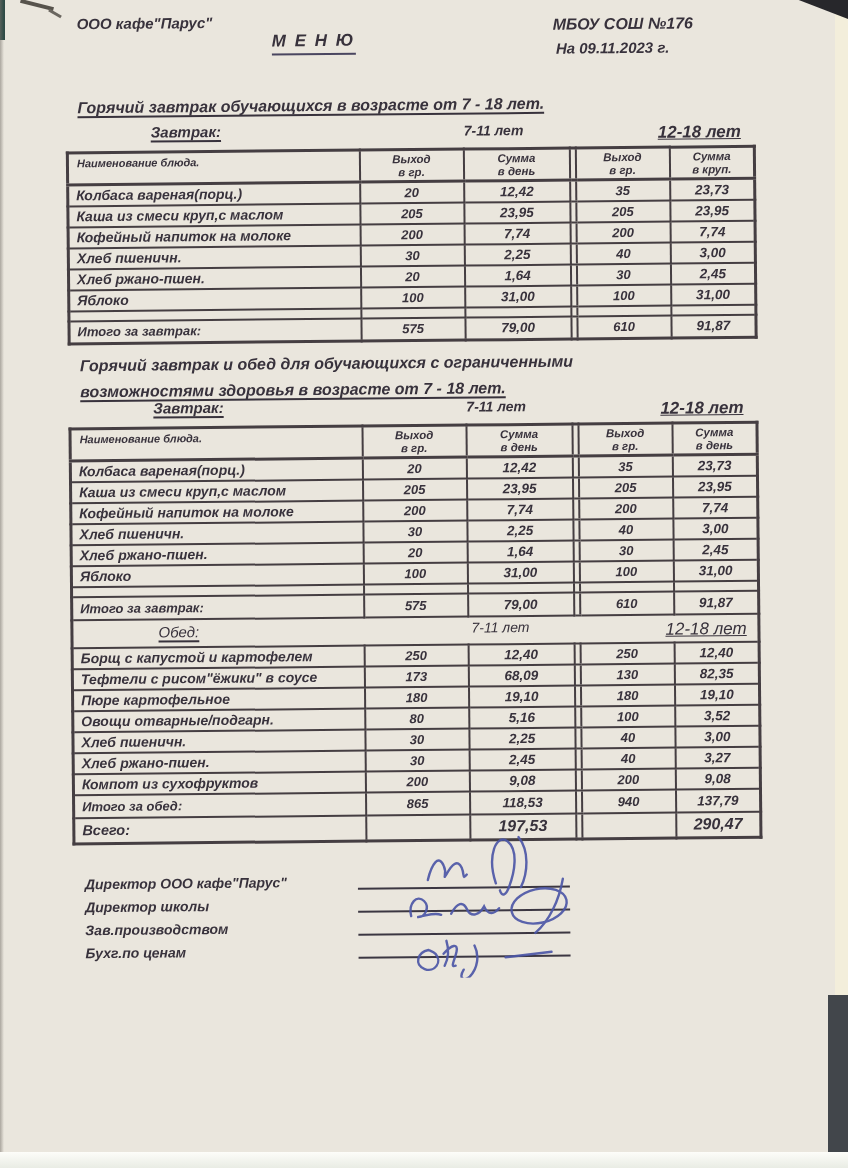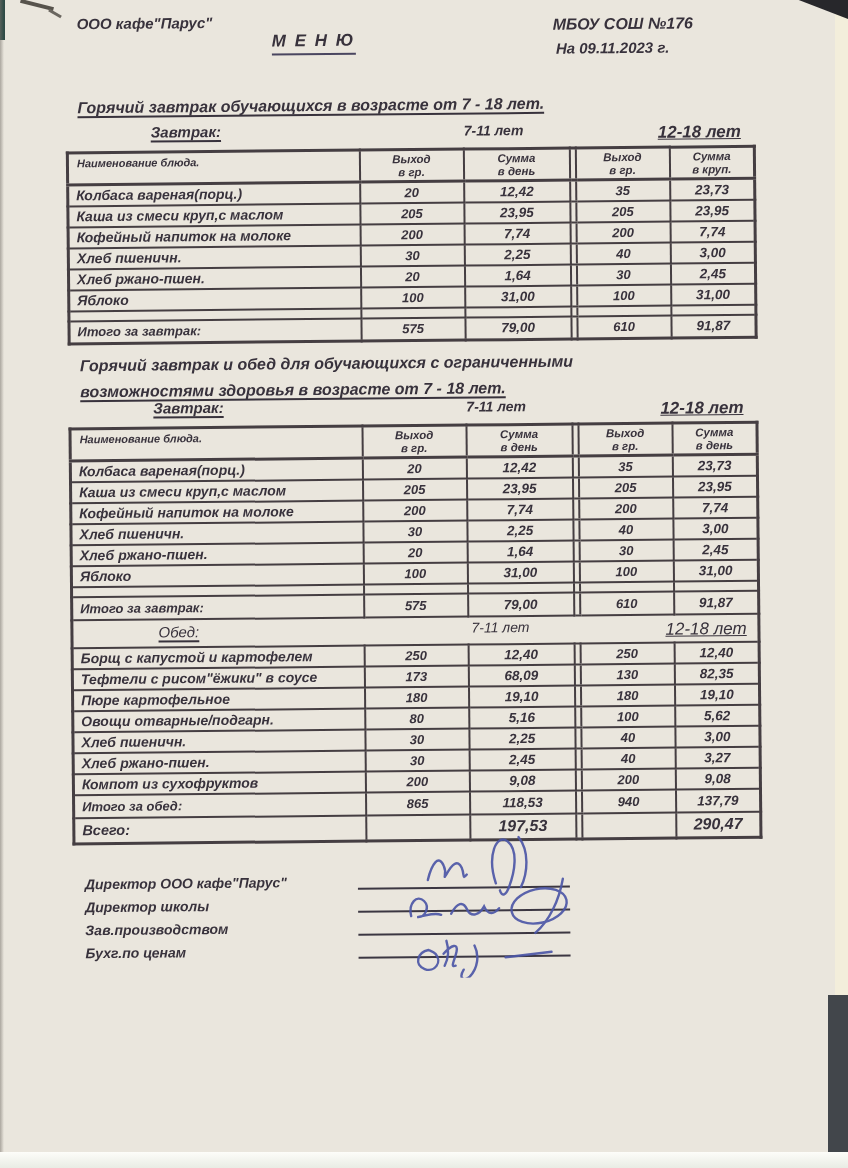--- a/index.html
+++ b/index.html
@@ -311,21 +311,21 @@
       <td class="gap"></td>
       <td class="v">180</td>
       <td class="s">19,10</td>
     </tr>
     <tr>
       <td class="name">Овощи отварные/подгарн.</td>
       <td class="v">80</td>
       <td class="s">5,16</td>
       <td class="gap"></td>
       <td class="v">100</td>
-      <td class="s">5,62</td>
+      <td class="s">3,52</td>
     </tr>
     <tr>
       <td class="name">Хлеб пшеничн.</td>
       <td class="v">30</td>
       <td class="s">2,25</td>
       <td class="gap"></td>
       <td class="v">40</td>
       <td class="s">3,00</td>
     </tr>
     <tr>

